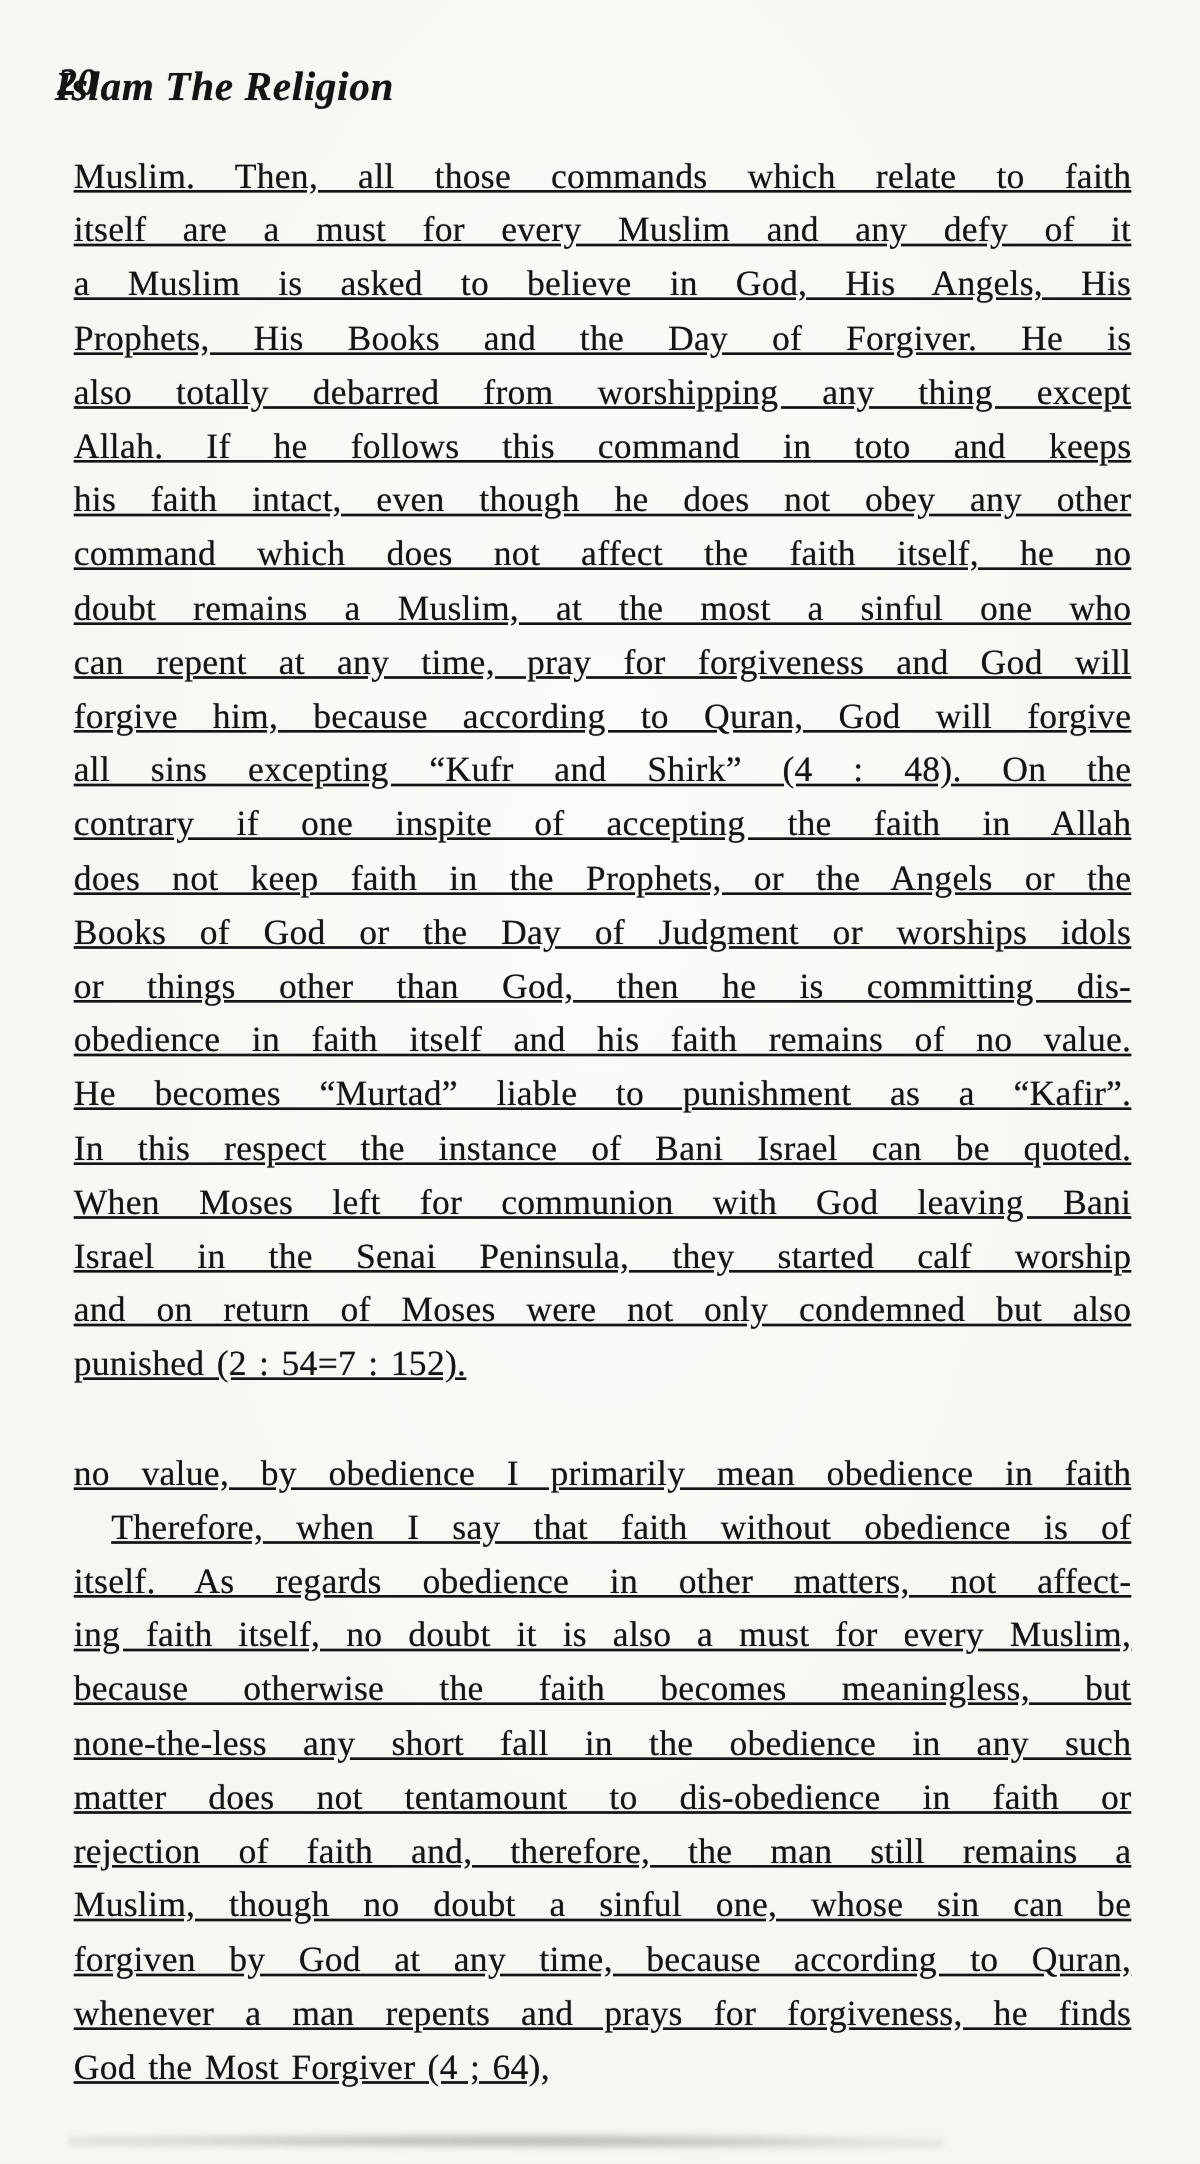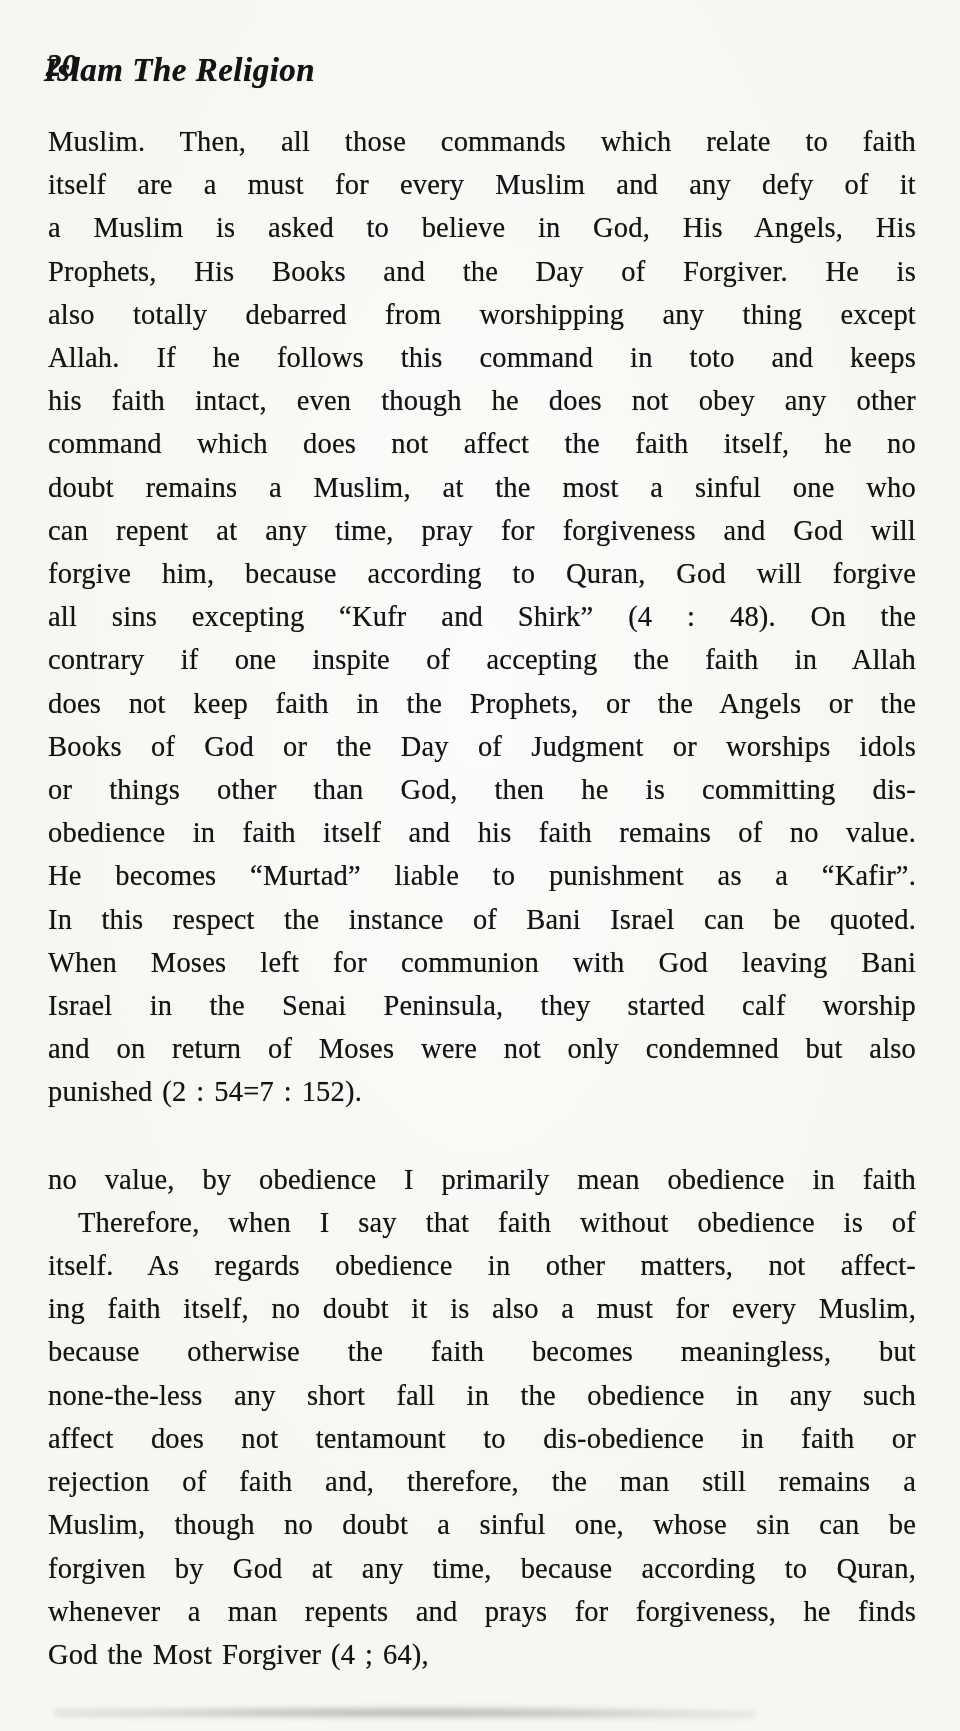--- a/index.html
+++ b/index.html
@@ -41,21 +41,21 @@
     right: 0;
     top: 6px;
     text-align: left;
     font-size: 33px;
     font-weight: bold;
     font-style: italic;
     letter-spacing: 0.5px;
     text-shadow: 0 0 0.7px rgba(20,20,20,0.7);
   }
   .page-body { display: block; }
-  .paragraph { margin: 4px; }
+  .paragraph { margin: 15px; text-decoration: underline; }
   .paragraph + .paragraph { margin-top: 44px; }
   .line {
     font-size: 28.5px;
     line-height: 43.2px;
     letter-spacing: 0.2px;
     word-spacing: 2.5px;
     text-align: justify;
     text-align-last: justify;
     text-shadow: 0 0 0.7px rgba(20,20,20,0.6);
   }
@@ -109,21 +109,21 @@
         <div class="line">and on return of Moses were not only condemned but also</div>
         <div class="line last">punished (2 : 54=7 : 152).</div>
       </div>
       <div class="paragraph">
         <div class="line">no value, by obedience I primarily mean obedience in faith</div>
         <div class="line first-indent">Therefore, when I say that faith without obedience is of</div>
         <div class="line">itself.  As regards obedience in other matters, not affect-</div>
         <div class="line">ing faith itself, no doubt it is also a must for every Muslim,</div>
         <div class="line">because otherwise the faith becomes meaningless, but</div>
         <div class="line">none-the-less any short fall in the obedience in any such</div>
-        <div class="line">affect does not tentamount to dis-obedience in faith or</div>
+        <div class="line">matter does not tentamount to dis-obedience in faith or</div>
         <div class="line">rejection of faith and, therefore, the man still remains a</div>
         <div class="line">Muslim, though no doubt a sinful one, whose sin can be</div>
         <div class="line">forgiven by God at any time, because according to Quran,</div>
         <div class="line">whenever a man repents and prays for forgiveness, he finds</div>
         <div class="line last">God the Most Forgiver (4 ; 64),</div>
       </div>
     </main>
   <div class="scan-smudge"></div>
 </div>
 

